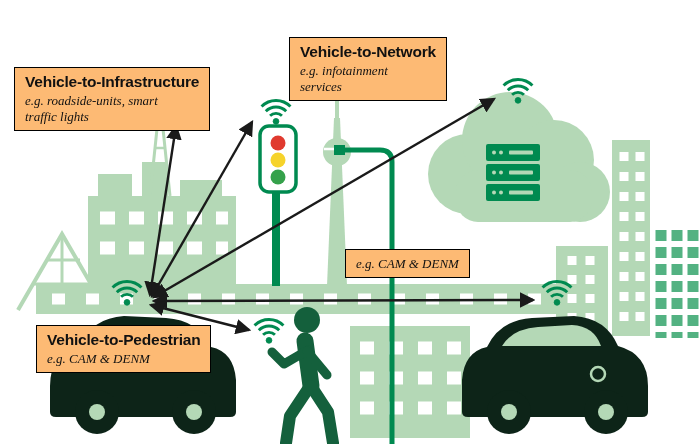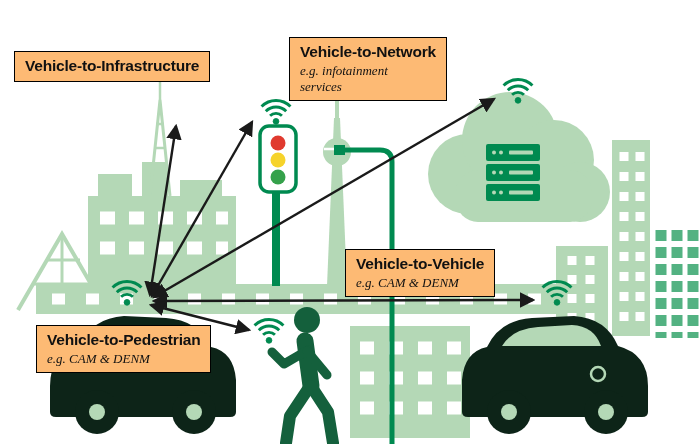--- a/index.html
+++ b/index.html
@@ -172,32 +172,33 @@
 
     <g>
       <line class="arrow" x1="150" y1="295" x2="176" y2="126" marker-start="url(#ah)" marker-end="url(#ah)"></line>
       <line class="arrow" x1="152" y1="296" x2="252" y2="122" marker-start="url(#ah)" marker-end="url(#ah)"></line>
       <line class="arrow" x1="154" y1="297" x2="494" y2="99" marker-start="url(#ah)" marker-end="url(#ah)"></line>
       <line class="arrow" x1="154" y1="301" x2="533" y2="300" marker-start="url(#ah)" marker-end="url(#ah)"></line>
       <line class="arrow" x1="151" y1="305" x2="249" y2="330" marker-start="url(#ah)" marker-end="url(#ah)"></line>
     </g>
   </svg>
 
-  <div class="label-box" style="left:14px;top:38px">
+  <div class="label-box" style="left:14px;top:54px">
     <span class="label-title">Vehicle-to-Infrastructure</span>
+    <span class="label-sub">e.g. roadside-units, smart
+traffic lights</span>
   </div>
 
   <div class="label-box" style="left:289px;top:24px">
     <span class="label-title">Vehicle-to-Network</span>
     <span class="label-sub">e.g. infotainment
 services</span>
   </div>
 
   <div class="label-box" style="left:345px;top:236px">
-    <span class="label-title">Vehicle-to-Vehicle</span>
     <span class="label-sub">e.g. CAM &amp; DENM</span>
   </div>
 
   <div class="label-box" style="left:36px;top:312px">
     <span class="label-title">Vehicle-to-Pedestrian</span>
     <span class="label-sub">e.g. CAM &amp; DENM</span>
   </div>
 
 </div>
 

